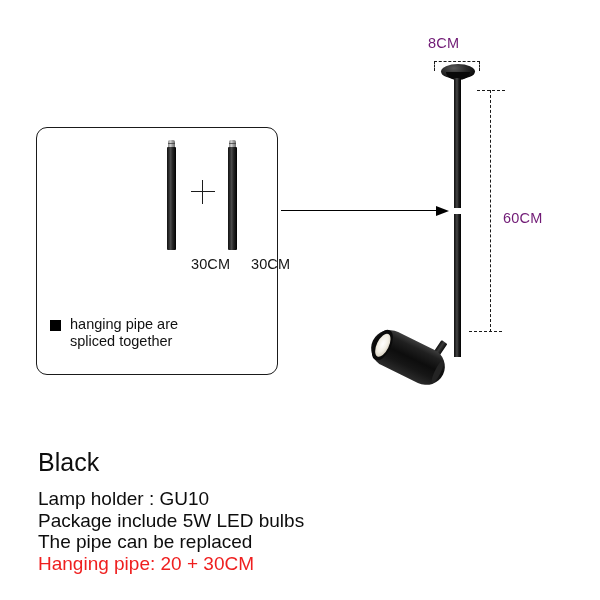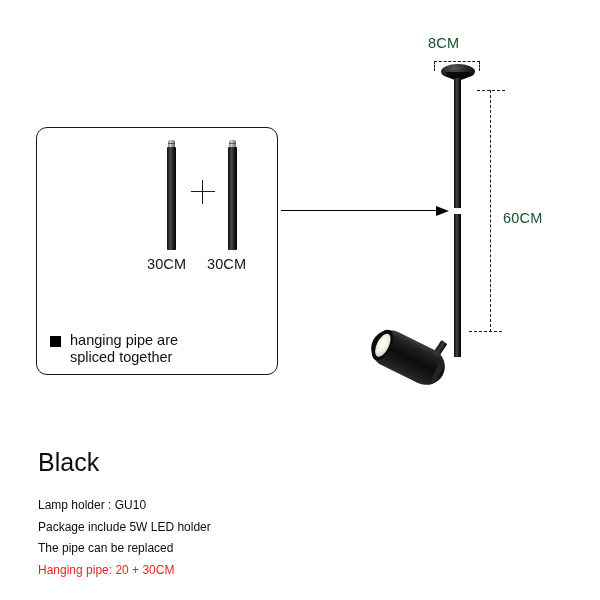--- a/index.html
+++ b/index.html
@@ -90,29 +90,30 @@
   .plus-sign::before { left: 0; top: 11px; width: 24px; height: 1.4px; }
   .plus-sign::after  { left: 11px; top: 0; width: 1.4px; height: 24px; }
 
   .pipe-label {
     position: absolute;
     top: 256px;
     font-size: 14.5px;
     letter-spacing: .1px;
     white-space: nowrap;
     color: #161616;
+    margin-left: 44px;
   }
   #label-pipe-left  { left: 147px; }
   #label-pipe-right { left: 207px; }
 
   
   .note {
     position: absolute;
     left: 50px;
-    top: 332px;
+    top: 316px;
     width: 210px;
     display: flex;
     align-items: flex-start;
     gap: 9px;
   }
   .note-bullet {
     width: 11px;
     height: 11px;
     background: #000000;
     flex: 0 0 auto;
@@ -270,41 +271,41 @@
   #dim8-tick-r { left: 479px; top: 61px;  height: 10px; }
 
   #dim60-top   { left: 477px; top: 90px;  width: 28px; }
   #dim60-bot   { left: 469px; top: 331px; width: 33px; }
   #dim60-line  { left: 490px; top: 90px;  height: 242px; }
 
   .dim-label {
     position: absolute;
     font-size: 14.5px;
     letter-spacing: .2px;
-    color: #14532d;
+    color: #701a75;
     white-space: nowrap;
   }
   #label-8cm  { left: 428px; top: 35px; }
   #label-60cm { left: 503px; top: 210px; }
 
   
   .desc {
     position: absolute;
     left: 38px;
     top: 447px;
     width: 420px;
   }
   .desc-title {
     font-size: 25px;
     line-height: 31px;
     color: #0d0d0d;
-    margin-bottom: 17px;
+    margin-bottom: 10px;
   }
   .desc-line {
-    font-size: 12px;
+    font-size: 19px;
     line-height: 21.5px;
     color: #0d0d0d;
     white-space: nowrap;
   }
   .desc-line.accent {
     color: #ef1f1f;
   }
 </style>
 </head>
 <body>
@@ -363,18 +364,18 @@
   <div class="dim-label" id="label-8cm">8CM</div>
 
   <div class="dash-h" id="dim60-top"></div>
   <div class="dash-v" id="dim60-line"></div>
   <div class="dash-h" id="dim60-bot"></div>
   <div class="dim-label" id="label-60cm">60CM</div>
 
   <div class="desc">
     <div class="desc-title">Black</div>
     <div class="desc-line">Lamp holder : GU10</div>
-    <div class="desc-line">Package include 5W LED  holder</div>
+    <div class="desc-line">Package include 5W LED  bulbs</div>
     <div class="desc-line">The pipe can be replaced</div>
     <div class="desc-line accent">Hanging pipe: 20 + 30CM</div>
   </div>
 
 </div>
 
 </body></html>

